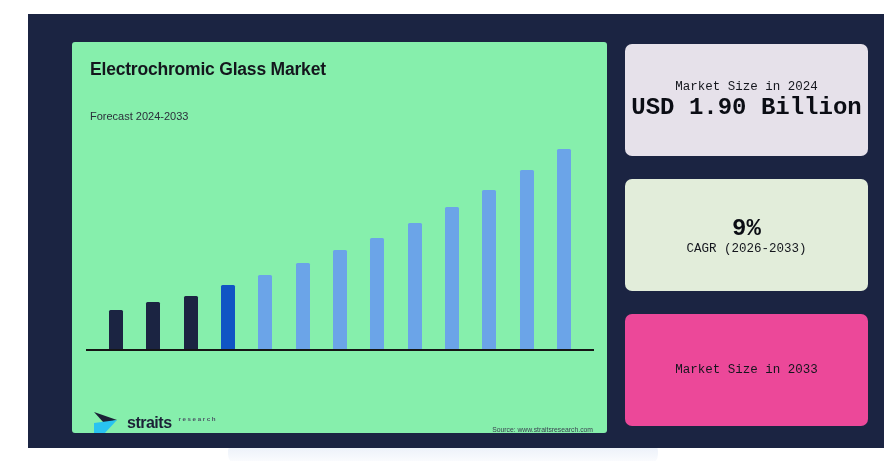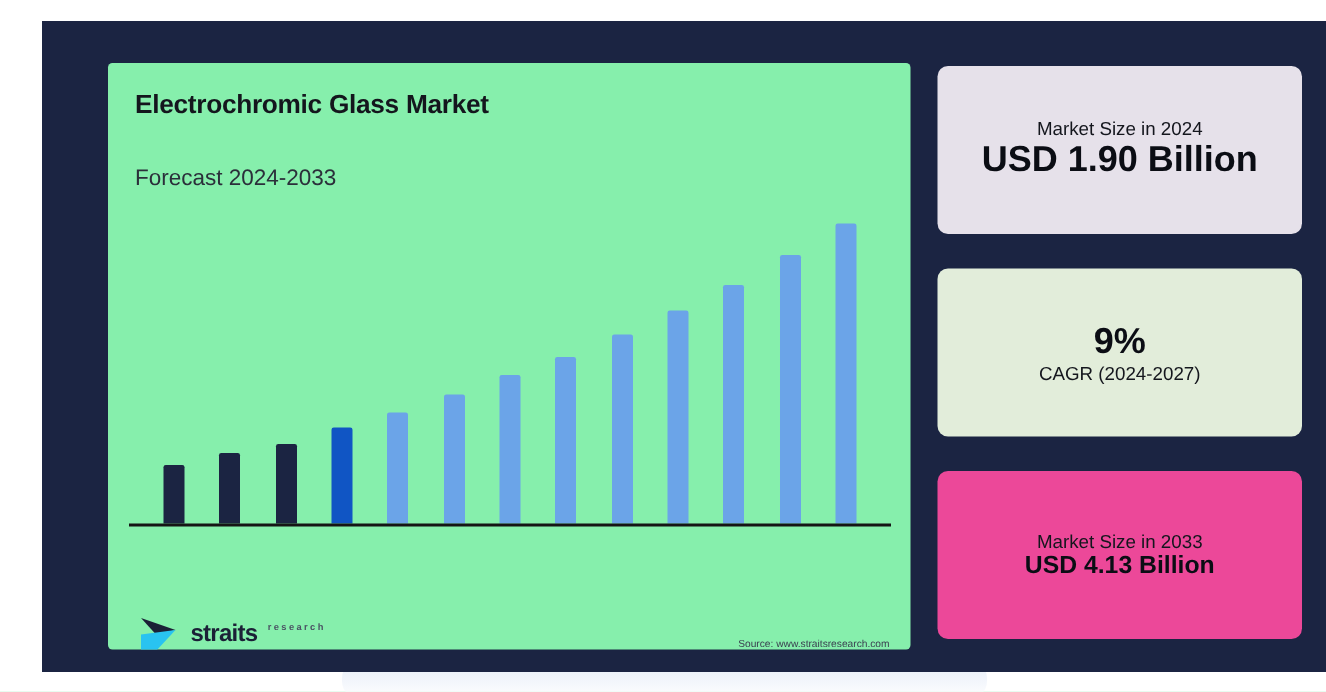--- a/index.html
+++ b/index.html
@@ -61,21 +61,21 @@
     font-weight: bold;
     color: #14161d;
     letter-spacing: -0.2px;
     white-space: nowrap;
   }
 
   .chart-subtitle {
     position: absolute;
     left: 18px;
     top: 68px;
-    font-size: 15px;
+    font-size: 11px;
     font-weight: normal;
     color: #2b2f3a;
     white-space: nowrap;
   }
 
   
   .plot {
     position: absolute;
     left: 18px;
     top: 92px;
@@ -190,20 +190,21 @@
     position: absolute;
     left: 597px;
     width: 243px;
     height: 112px;
     border-radius: 7px;
     box-sizing: border-box;
     display: flex;
     flex-direction: column;
     align-items: center;
     justify-content: center;
+    font-family: Liberation Mono, monospace;
   }
 
   #stat-card-1 { top: 30px;  background: #e6e1ea; }
   #stat-card-2 { top: 165px; background: #e2edda; }
   #stat-card-3 { top: 300px; background: #ec4899; }
 
   .stat-label {
     font-size: 12.5px;
     font-weight: normal;
     color: #14161d;
@@ -295,22 +296,21 @@
       <div class="source">Source: www.straitsresearch.com</div>
     </div>
 
     <div class="stat-card" id="stat-card-1">
       <div class="stat-label">Market Size in 2024</div>
       <div class="stat-value">USD 1.90 Billion</div>
     </div>
 
     <div class="stat-card" id="stat-card-2">
       <div class="stat-value">9%</div>
-      <div class="stat-label">CAGR (2024-2027)</div>
+      <div class="stat-label">CAGR (2026-2033)</div>
     </div>
 
     <div class="stat-card" id="stat-card-3">
       <div class="stat-label">Market Size in 2033</div>
-      <div class="stat-value small">USD 4.13 Billion</div>
     </div>
 
   </div>
 </div>
 
 </body></html>

